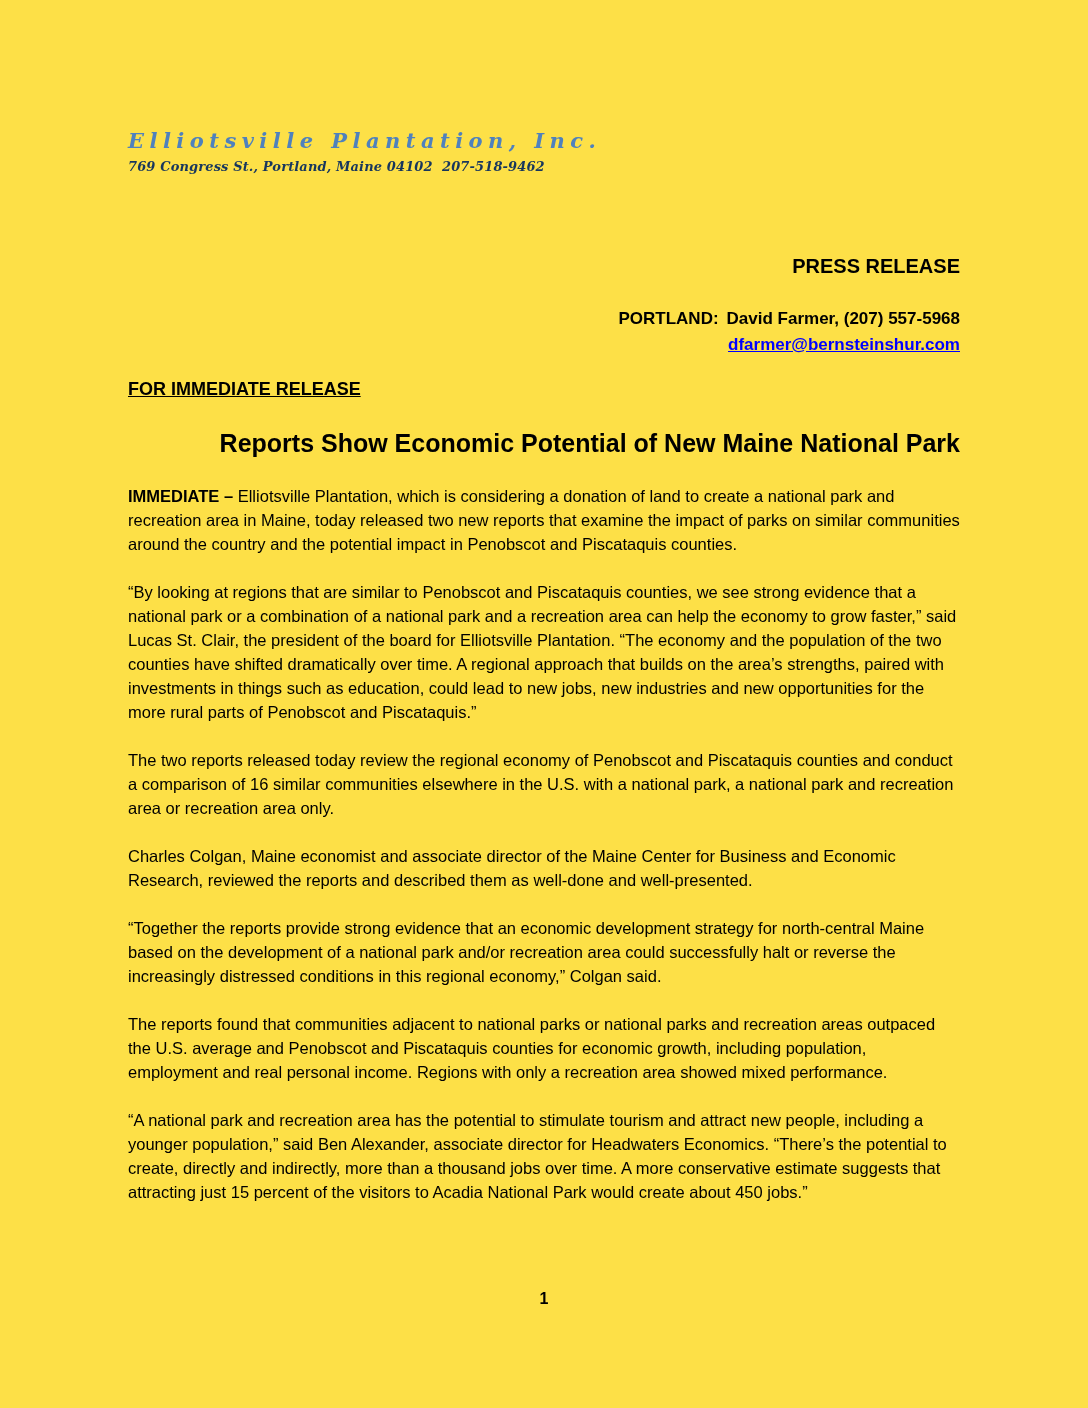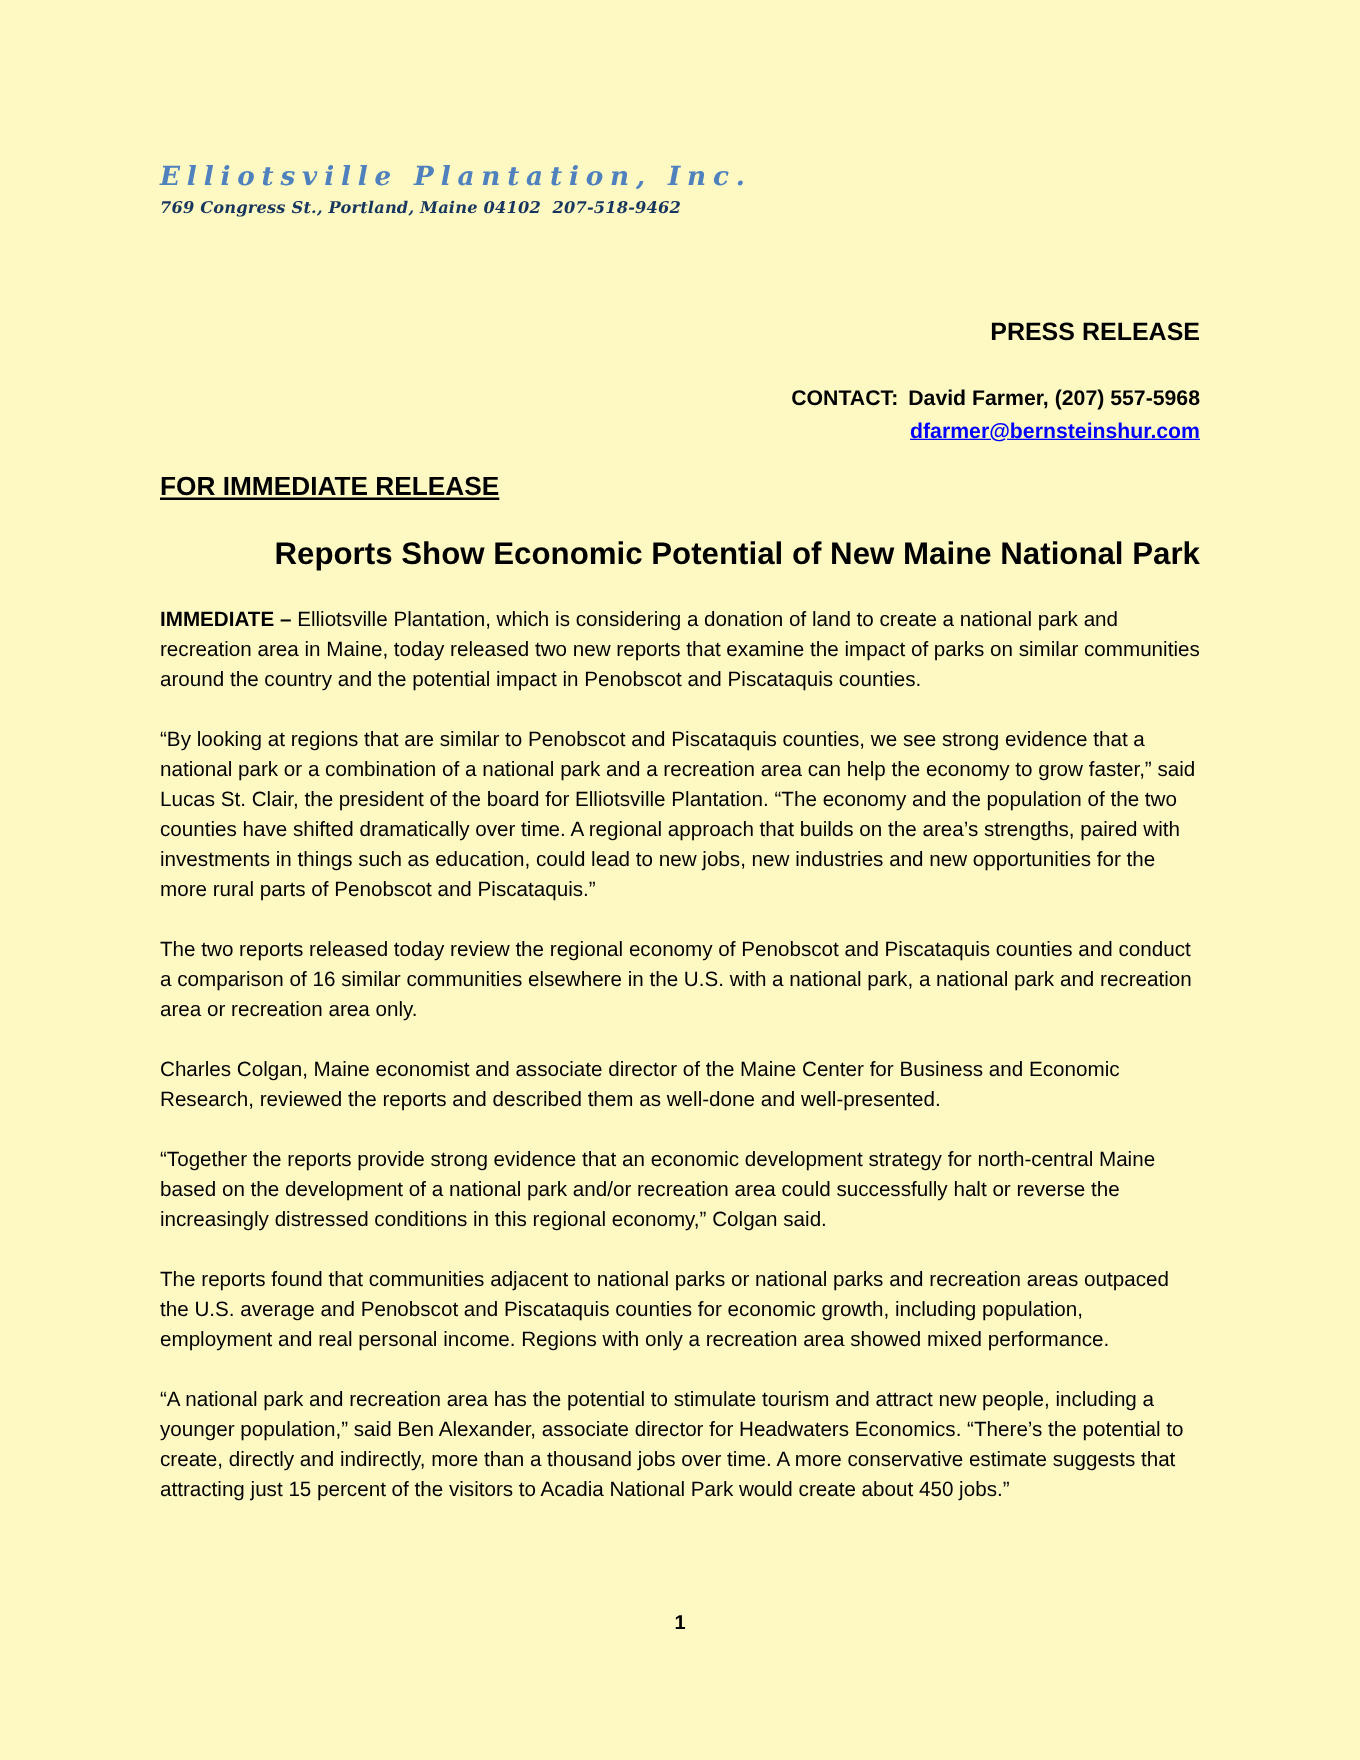--- a/index.html
+++ b/index.html
@@ -4,21 +4,21 @@
 <style>
   html, body {
     margin: 0;
     padding: 0;
     background: #ffffff;
   }
   .page {
     position: relative;
     width: 1088px;
     height: 1408px;
-    background: #fef9c3;
+    background: #fde047;
     box-sizing: border-box;
     padding: 126px 128px 0 128px;
     font-family: "Liberation Sans", sans-serif;
     color: #000000;
     overflow: hidden;
   }
 
   
   .company-name {
     font-family: "DejaVu Serif", "Liberation Serif", serif;
@@ -61,21 +61,21 @@
   .email-link {
     color: #0000ff;
     text-decoration: underline;
     font-weight: bold;
     cursor: pointer;
   }
 
   
   .release-block {
     margin-top: 20px;
-    font-size: 21px;
+    font-size: 18px;
     line-height: 23px;
     font-weight: bold;
   }
   .for-immediate { text-decoration: underline; }
 
   
   .headline {
     margin: 27px 0 0 0;
     text-align: right;
     font-size: 25px;
@@ -112,21 +112,21 @@
 
   <div class="letterhead">
     <div class="company-name">Elliotsville Plantation, Inc.</div>
     <div class="company-address">769 Congress St., Portland, Maine 04102  207-518-9462</div>
   </div>
 
   <div class="press-release-label">PRESS RELEASE</div>
 
   <div class="contact-block">
     <div>
-      <span class="contact-label">CONTACT:</span><span>David Farmer, (207) 557-5968</span>
+      <span class="contact-label">PORTLAND:</span><span>David Farmer, (207) 557-5968</span>
     </div>
     <div>
       <a class="email-link">dfarmer@bernsteinshur.com</a>
     </div>
   </div>
 
   <div class="release-block">
     <div class="for-immediate">FOR IMMEDIATE RELEASE</div>
   </div>
 

